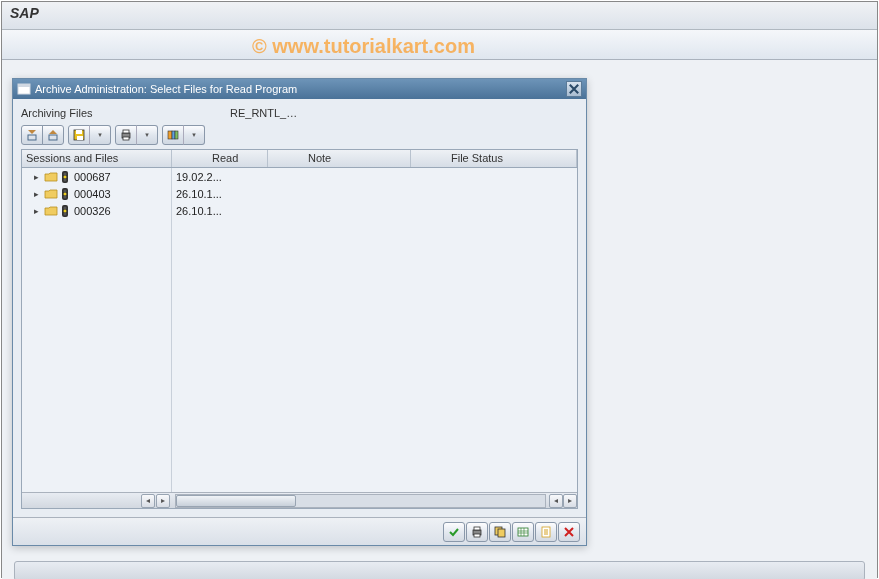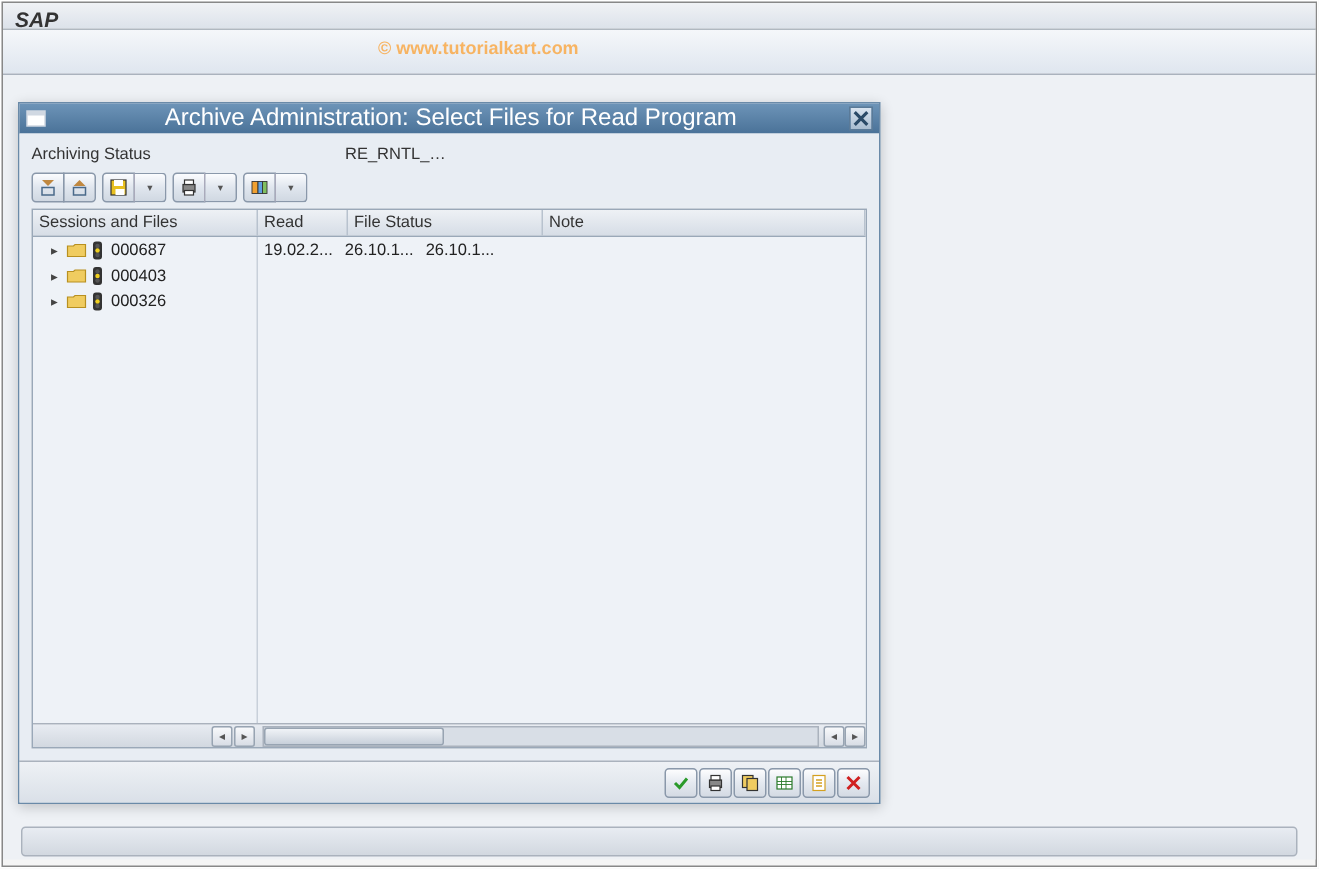--- a/index.html
+++ b/index.html
@@ -14,40 +14,40 @@
     }
     .outer-frame {
       border: 1px solid #888;
       width: 877px;
       height: 577px;
       margin: 1px;
       background: #f5f5f5;
     }
     .app-header {
       background: linear-gradient(to bottom, #f0f2f5 0%, #dce2ea 100%);
-      height: 18px;
+      height: 28px;
       border-bottom: 1px solid #b0b8c0;
       padding: 3px 8px;
       font-style: italic;
       font-weight: bold;
       font-size: 14px;
       color: #333;
     }
     .app-toolbar {
       background: linear-gradient(to bottom, #f5f7fa 0%, #dfe6ef 100%);
       height: 30px;
       border-bottom: 1px solid #aab2bd;
       position: relative;
     }
     .watermark {
       position: absolute;
       left: 250px;
       top: 5px;
       color: rgba(255,140,0,0.6);
-      font-size: 12px;
+      font-size: 20px;
       font-weight: bold;
       pointer-events: none;
       text-align: right;
     }
     .content-area {
       background: #eef1f5;
       padding: 18px 10px 10px 10px;
       height: calc(100% - 52px);
       position: relative;
     }
@@ -58,22 +58,21 @@
       box-shadow: 0 2px 8px rgba(0,0,0,0.2);
       margin-left: 0;
     }
     .dialog-titlebar {
       background: linear-gradient(to bottom, #6d94b8 0%, #4a7298 100%);
       color: #fff;
       height: 20px;
       display: flex;
       align-items: center;
       padding: 0 4px;
-      font-size: 16px;
-      text-align: center;
+      font-size: 11px;
     }
     .dialog-title-icon {
       width: 14px;
       height: 14px;
       margin-right: 4px;
       display: inline-flex;
     }
     .dialog-title-icon svg { width:14px; height:14px; }
     .dialog-title { flex: 1; }
     .dialog-close {
@@ -133,20 +132,21 @@
       background: #fff;
       height: 360px;
       display: flex;
       flex-direction: column;
     }
     .grid-header {
       display: flex;
       background: linear-gradient(to bottom,#eef1f5,#d6dde6);
       border-bottom: 1px solid #9aa8b8;
       height: 18px;
+      gap: 36px;
     }
     .grid-header-cell {
       border-right: 1px solid #b8c2ce;
       padding: 2px 4px;
       font-size: 11px;
       color: #333;
       overflow: hidden;
       white-space: nowrap;
     }
     .col-sessions { width: 150px; }
@@ -161,21 +161,21 @@
     }
     .tree-col {
       width: 150px;
       border-right: 1px solid #c8d0da;
       background: #eef2f7;
     }
     .data-cols {
       flex:1;
       background: #eef2f7;
       display: flex;
-      flex-direction: row;
+      flex-direction: column;
     }
     .tree-row {
       display: flex;
       align-items: center;
       height: 17px;
       padding-left: 12px;
       font-size: 11px;
       color: #222;
     }
     .tree-expander {
@@ -268,21 +268,21 @@
         <span class="dialog-title">Archive Administration: Select Files for Read Program</span>
         <span class="dialog-close">
           <svg viewBox="0 0 10 10">
               <path d="M2 2 L8 8 M8 2 L2 8" stroke="#2a4a68" stroke-width="1.5"></path>
             </svg>
         </span>
       </div>
       <div class="dialog-body">
 
         <div class="field-row">
-          <span class="field-label">Archiving Status</span>
+          <span class="field-label">Archiving Files</span>
           <span class="field-value">RE_RNTL_…</span>
         </div>
 
         <div class="toolbar">
           <div class="tbtn-group">
             <span class="tbtn">
               <svg viewBox="0 0 14 14">
                   <path d="M7 2 L11 6 L3 6 Z" fill="#c08840" transform="rotate(180 7 4)"></path>
                   <rect x="3" y="7" width="8" height="5" fill="none" stroke="#4a6a8a" stroke-width="1"></rect>
                 </svg>
@@ -323,22 +323,22 @@
                 </svg>
             </span>
             <span class="tbtn dropdown-arrow">▾</span>
           </div>
         </div>
 
         <div class="grid-area">
           <div class="grid-header">
             <div class="grid-header-cell col-sessions">Sessions and Files</div>
             <div class="grid-header-cell col-date">Read</div>
+            <div class="grid-header-cell col-note">Note</div>
             <div class="grid-header-cell col-status">File Status</div>
-            <div class="grid-header-cell col-note">Note</div>
           </div>
           <div class="grid-body">
             <div class="tree-col">
               <div class="tree-row">
                 <span class="tree-expander">▸</span>
                 <span class="folder-icon"><svg viewBox="0 0 14 14">
                       <path d="M1 4 L5 4 L6 3 L13 3 L13 11 L1 11 Z" fill="#f0cc60" stroke="#b89020" stroke-width="0.8"></path>
                     </svg></span>
                 <span class="light-icon"><svg viewBox="0 0 12 14">
                       <rect x="3" y="1" width="6" height="12" rx="2" fill="#333"></rect>

